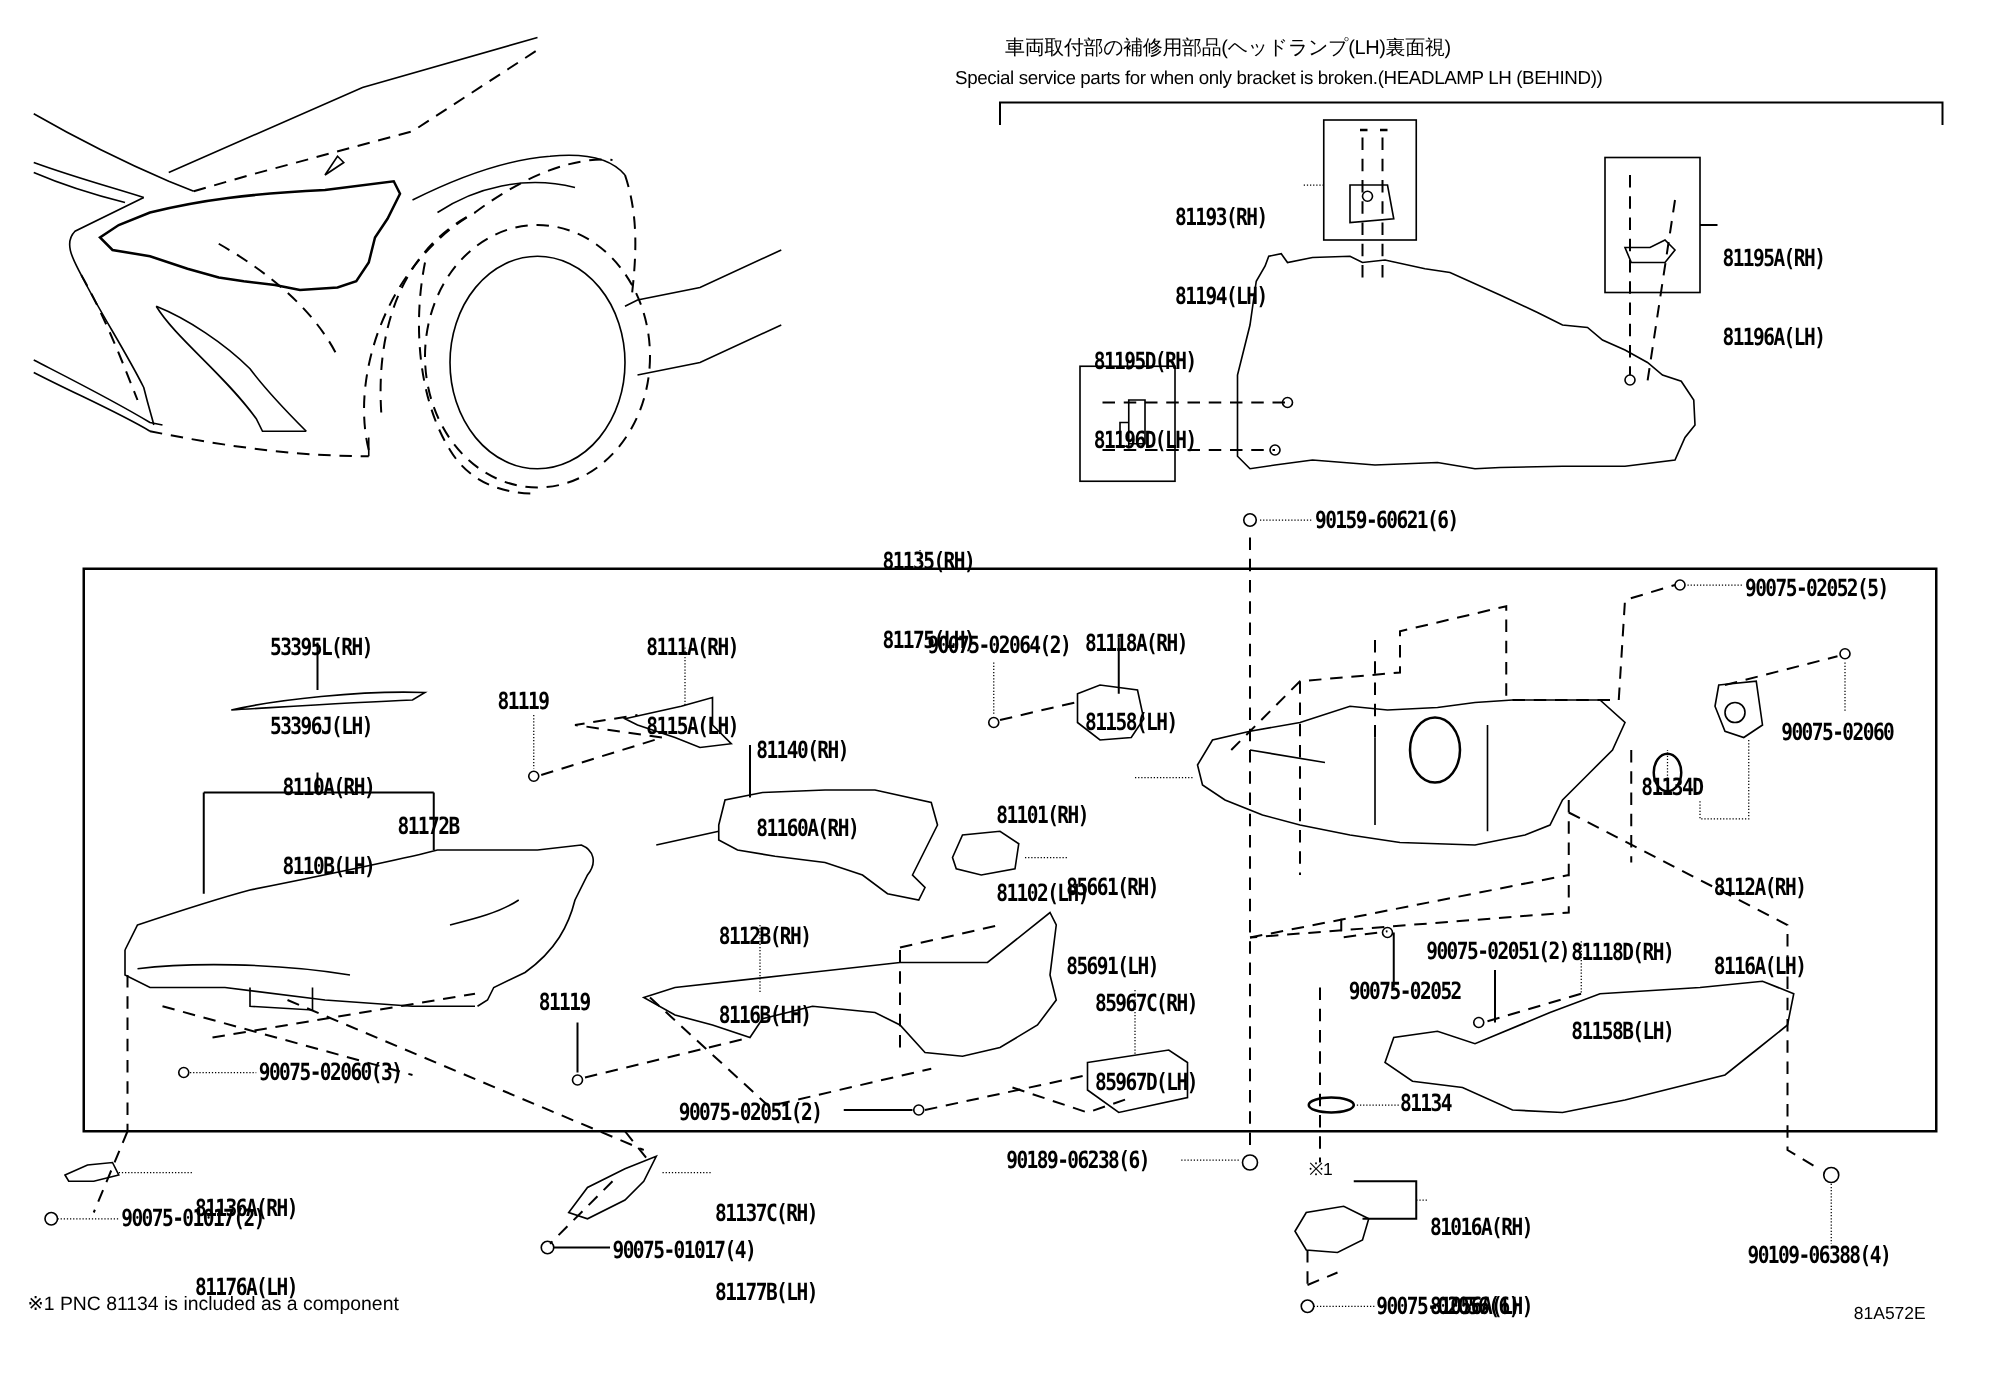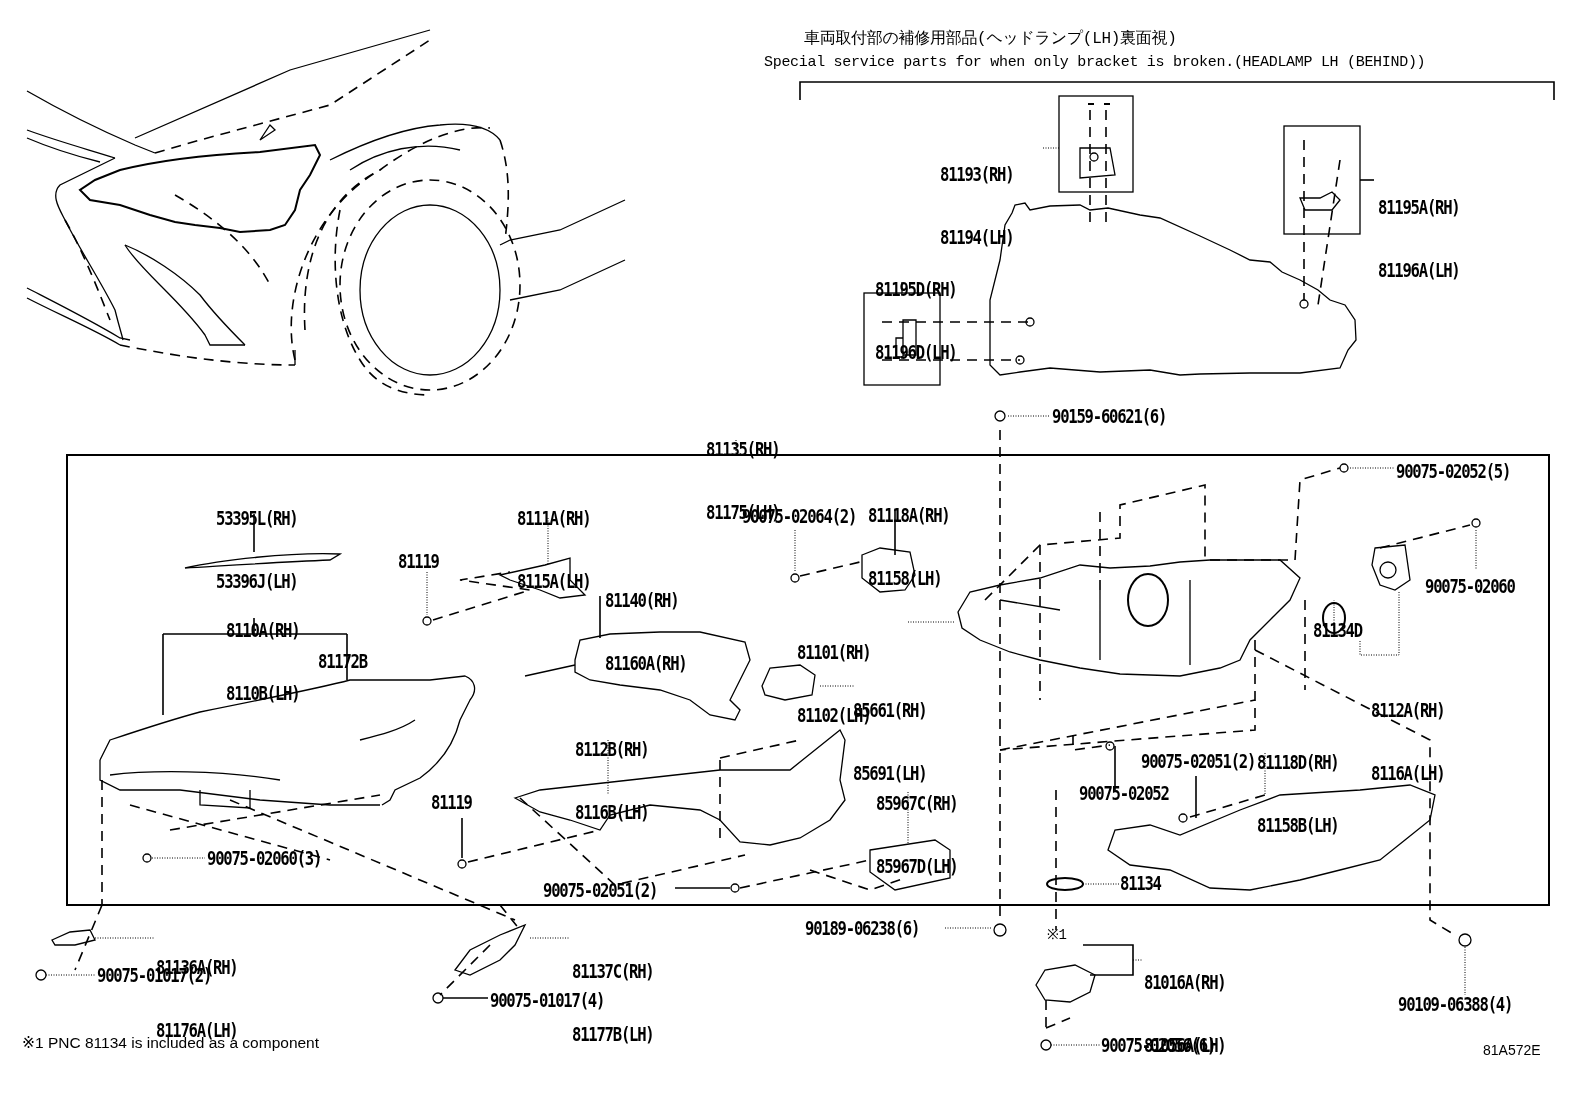--- a/index.html
+++ b/index.html
@@ -1,20 +1,20 @@
 <!DOCTYPE html>
 <html><head>
 <meta charset="utf-8">
 <style>
   html, body { margin: 0; padding: 0; background: #ffffff; }
   body { width: 1592px; height: 1099px; position: relative; overflow: hidden; font-family: "DejaVu Sans Mono", monospace; color: #000; }
   svg#drawing { position: absolute; left: 0; top: 0; }
   .lbl { position: absolute; font-family: "DejaVu Sans Mono", "Liberation Mono", monospace; font-size: 19px; line-height: 21px; font-weight: bold; letter-spacing: -1.5px; white-space: pre; transform: scaleX(0.82); transform-origin: left top; }
   .lbl span { display: block; }
-  .hdr { position: absolute; font-family: Liberation Mono, monospace; font-size: 15px; line-height: 20px; white-space: pre; letter-spacing: -0.3px; }
+  .hdr { position: absolute; font-family: Liberation Sans, sans-serif; font-size: 15px; line-height: 20px; white-space: pre; letter-spacing: -0.3px; }
   .note { position: absolute; font-family: "Liberation Sans", "DejaVu Sans", sans-serif; font-size: 15.5px; white-space: pre; }
   .part { fill: none; stroke: #000; stroke-width: 1.3; }
   .thick { fill: none; stroke: #000; stroke-width: 2; }
   .dash { fill: none; stroke: #000; stroke-width: 1.6; stroke-dasharray: 10 7; }
   .dot { fill: none; stroke: #000; stroke-width: 1; stroke-dasharray: 1 1.5; }
   .lead { fill: none; stroke: #000; stroke-width: 1.6; }
   .box { fill: none; stroke: #000; stroke-width: 1.3; }
   .frame { fill: none; stroke: #000; stroke-width: 2; }
 </style>
 </head>

